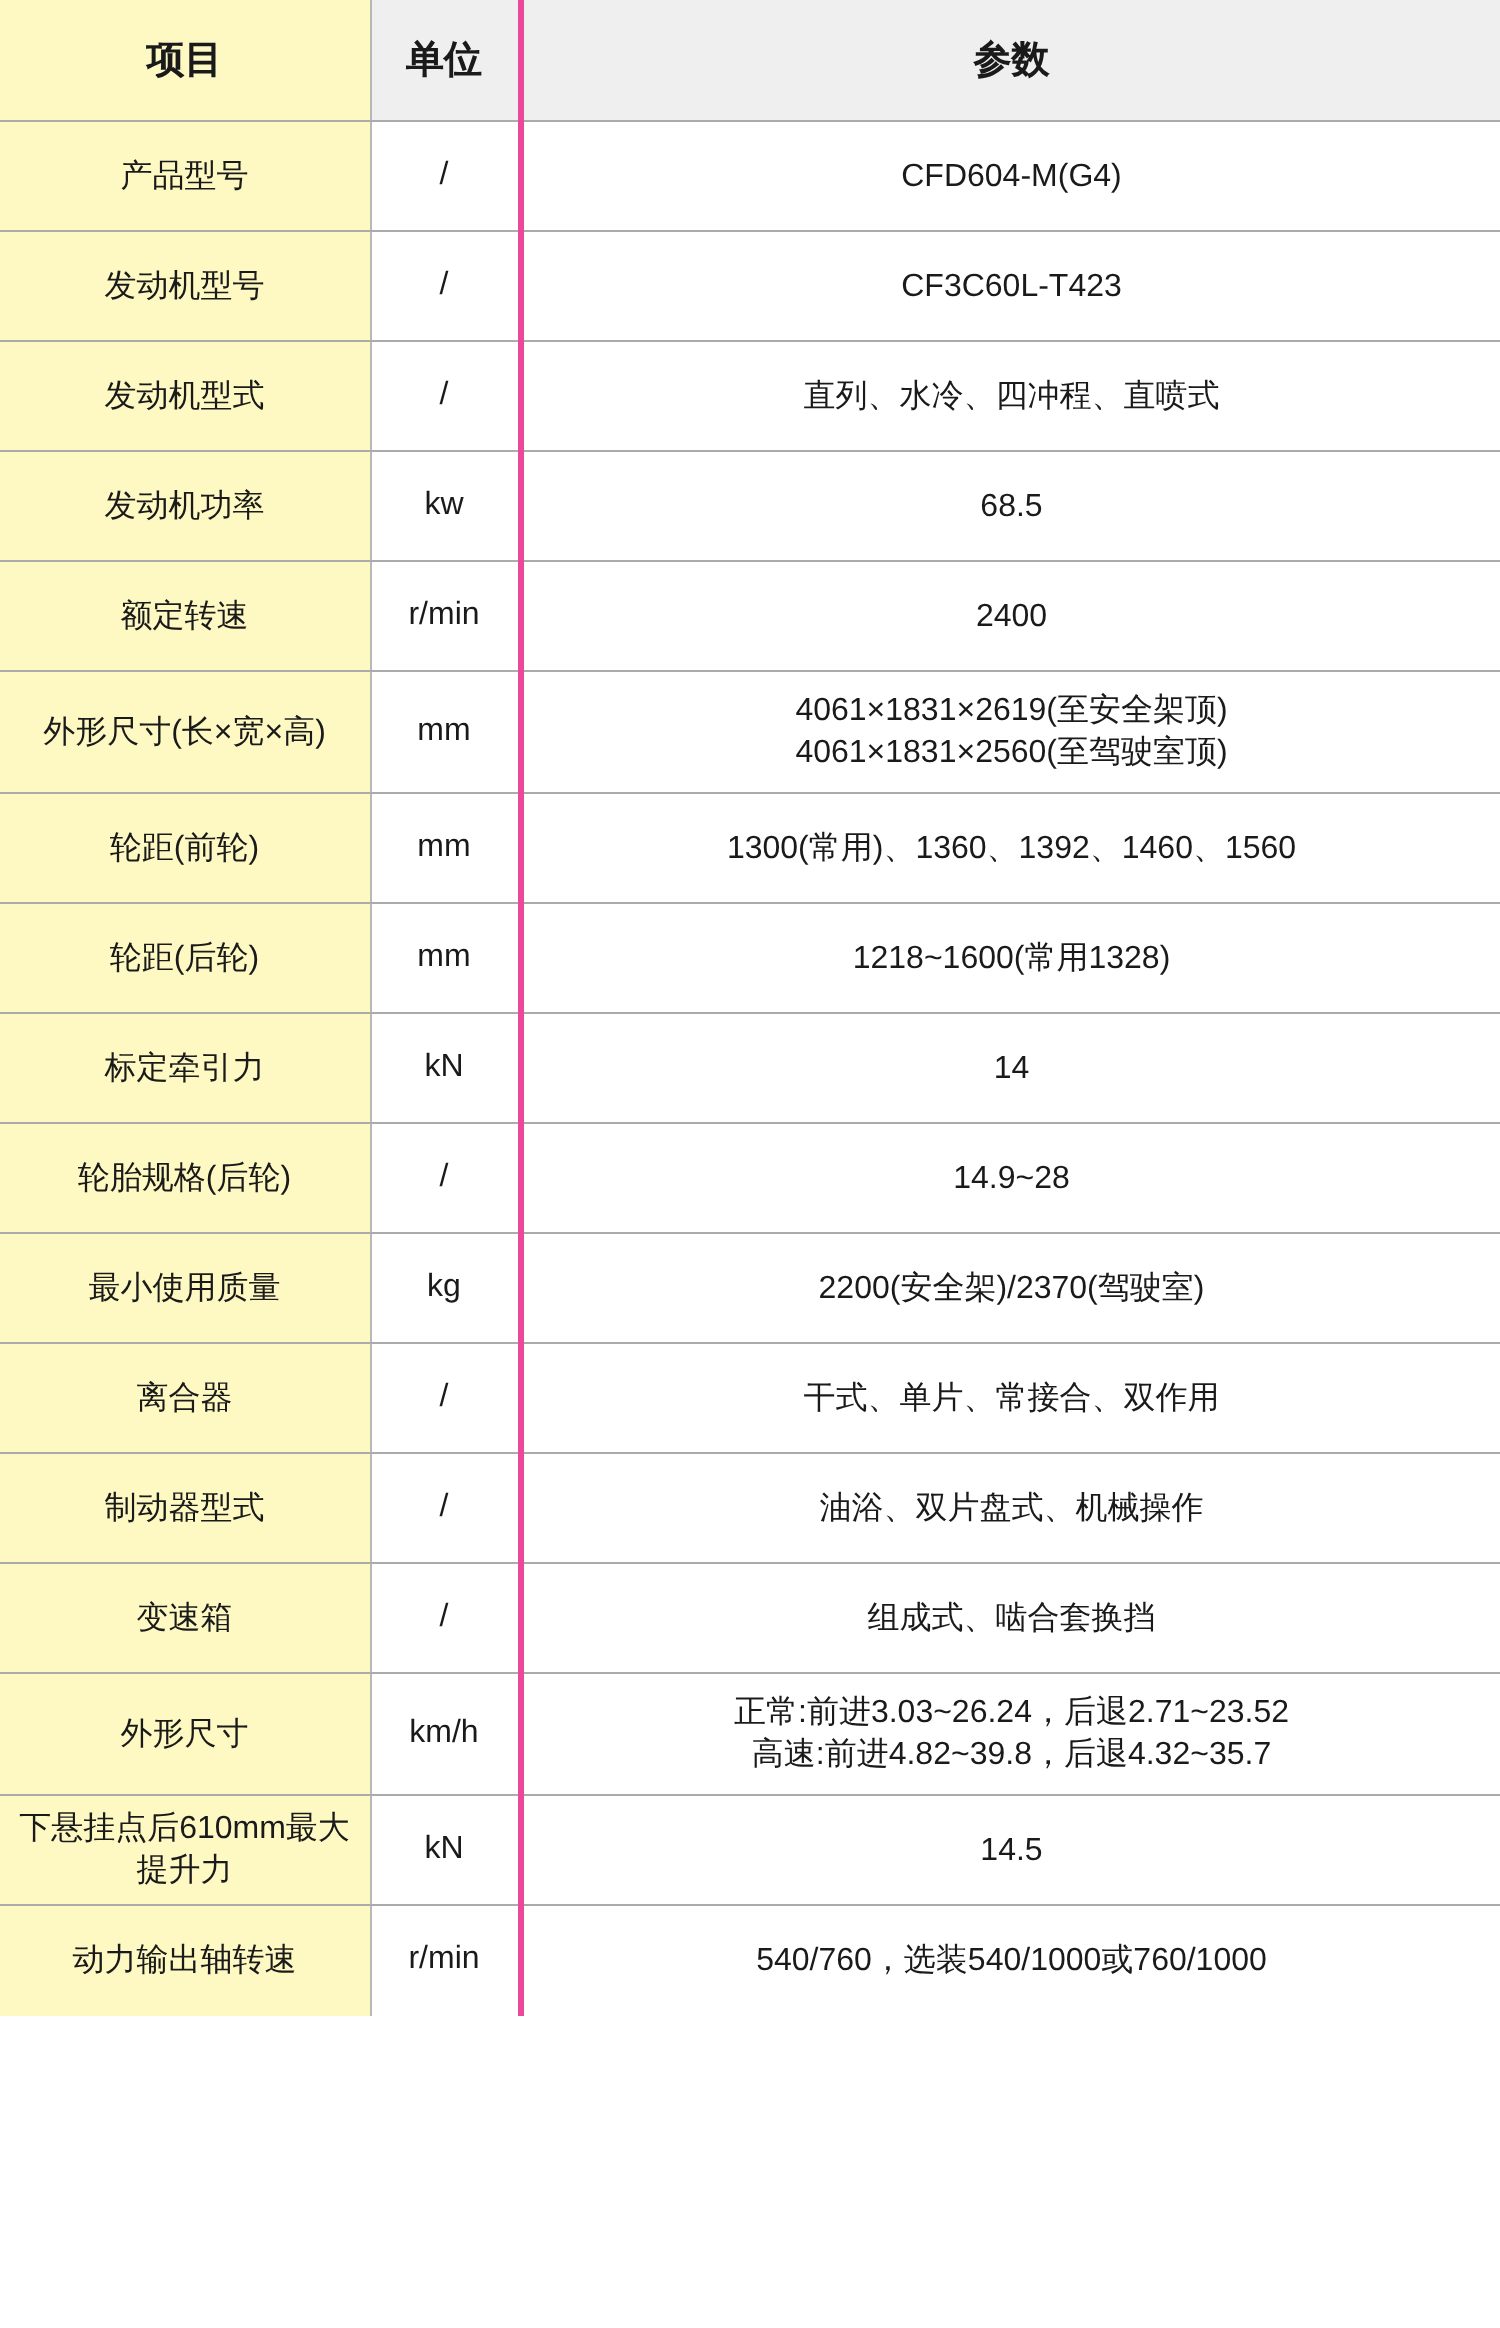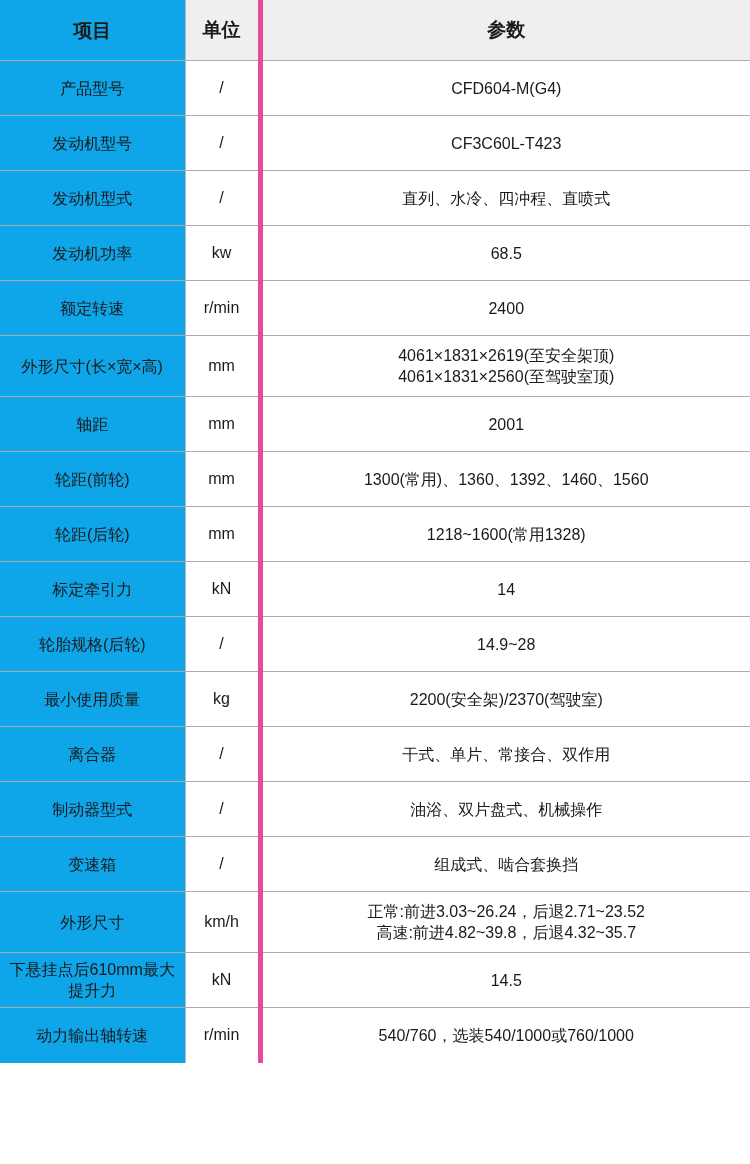--- a/index.html
+++ b/index.html
@@ -37,26 +37,26 @@
     text-align: center;
     vertical-align: middle;
     border-bottom: 1px solid #ababab;
     padding: 0 4px;
   }
   tbody tr       { height: 55px; }
   tbody tr.tall  { height: 61px; }
   tbody tr:last-child td { border-bottom: none; }
 
   .c-item {
-    background: #0ea5e9;
+    background: #fef9c3;
     border-right: 1px solid #b8b8b8;
     line-height: 21px;
   }
   .c-unit {
-    border-right: 5px solid #ec4899;
+    border-right: 3px solid #ec4899;
     margin-top: 14px;
   }
   .c-param .line {
     display: block;
     line-height: 21px;
   }
 </style>
 </head>
 <body>
 
@@ -116,28 +116,20 @@
     </tr>
     <tr class="tall">
       <td class="c-item">外形尺寸(长×宽×高)</td>
       <td class="c-unit">mm</td>
       <td class="c-param">
           <span class="line">4061×1831×2619(至安全架顶)</span>
           <span class="line">4061×1831×2560(至驾驶室顶)</span>
         </td>
     </tr>
     <tr>
-      <td class="c-item">轴距</td>
-      <td class="c-unit">mm</td>
-      <td class="c-param">
-          <span class="line">2001</span>
-          <span class="line"></span>
-        </td>
-    </tr>
-    <tr>
       <td class="c-item">轮距(前轮)</td>
       <td class="c-unit">mm</td>
       <td class="c-param">
           <span class="line">1300(常用)、1360、1392、1460、1560</span>
           <span class="line"></span>
         </td>
     </tr>
     <tr>
       <td class="c-item">轮距(后轮)</td>
       <td class="c-unit">mm</td>

